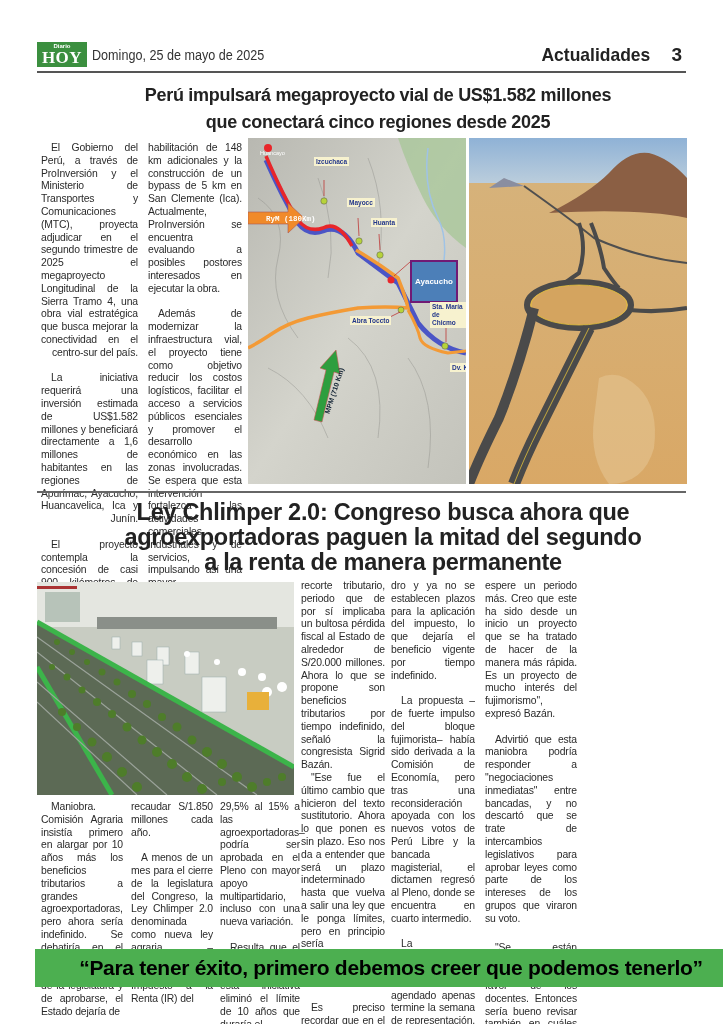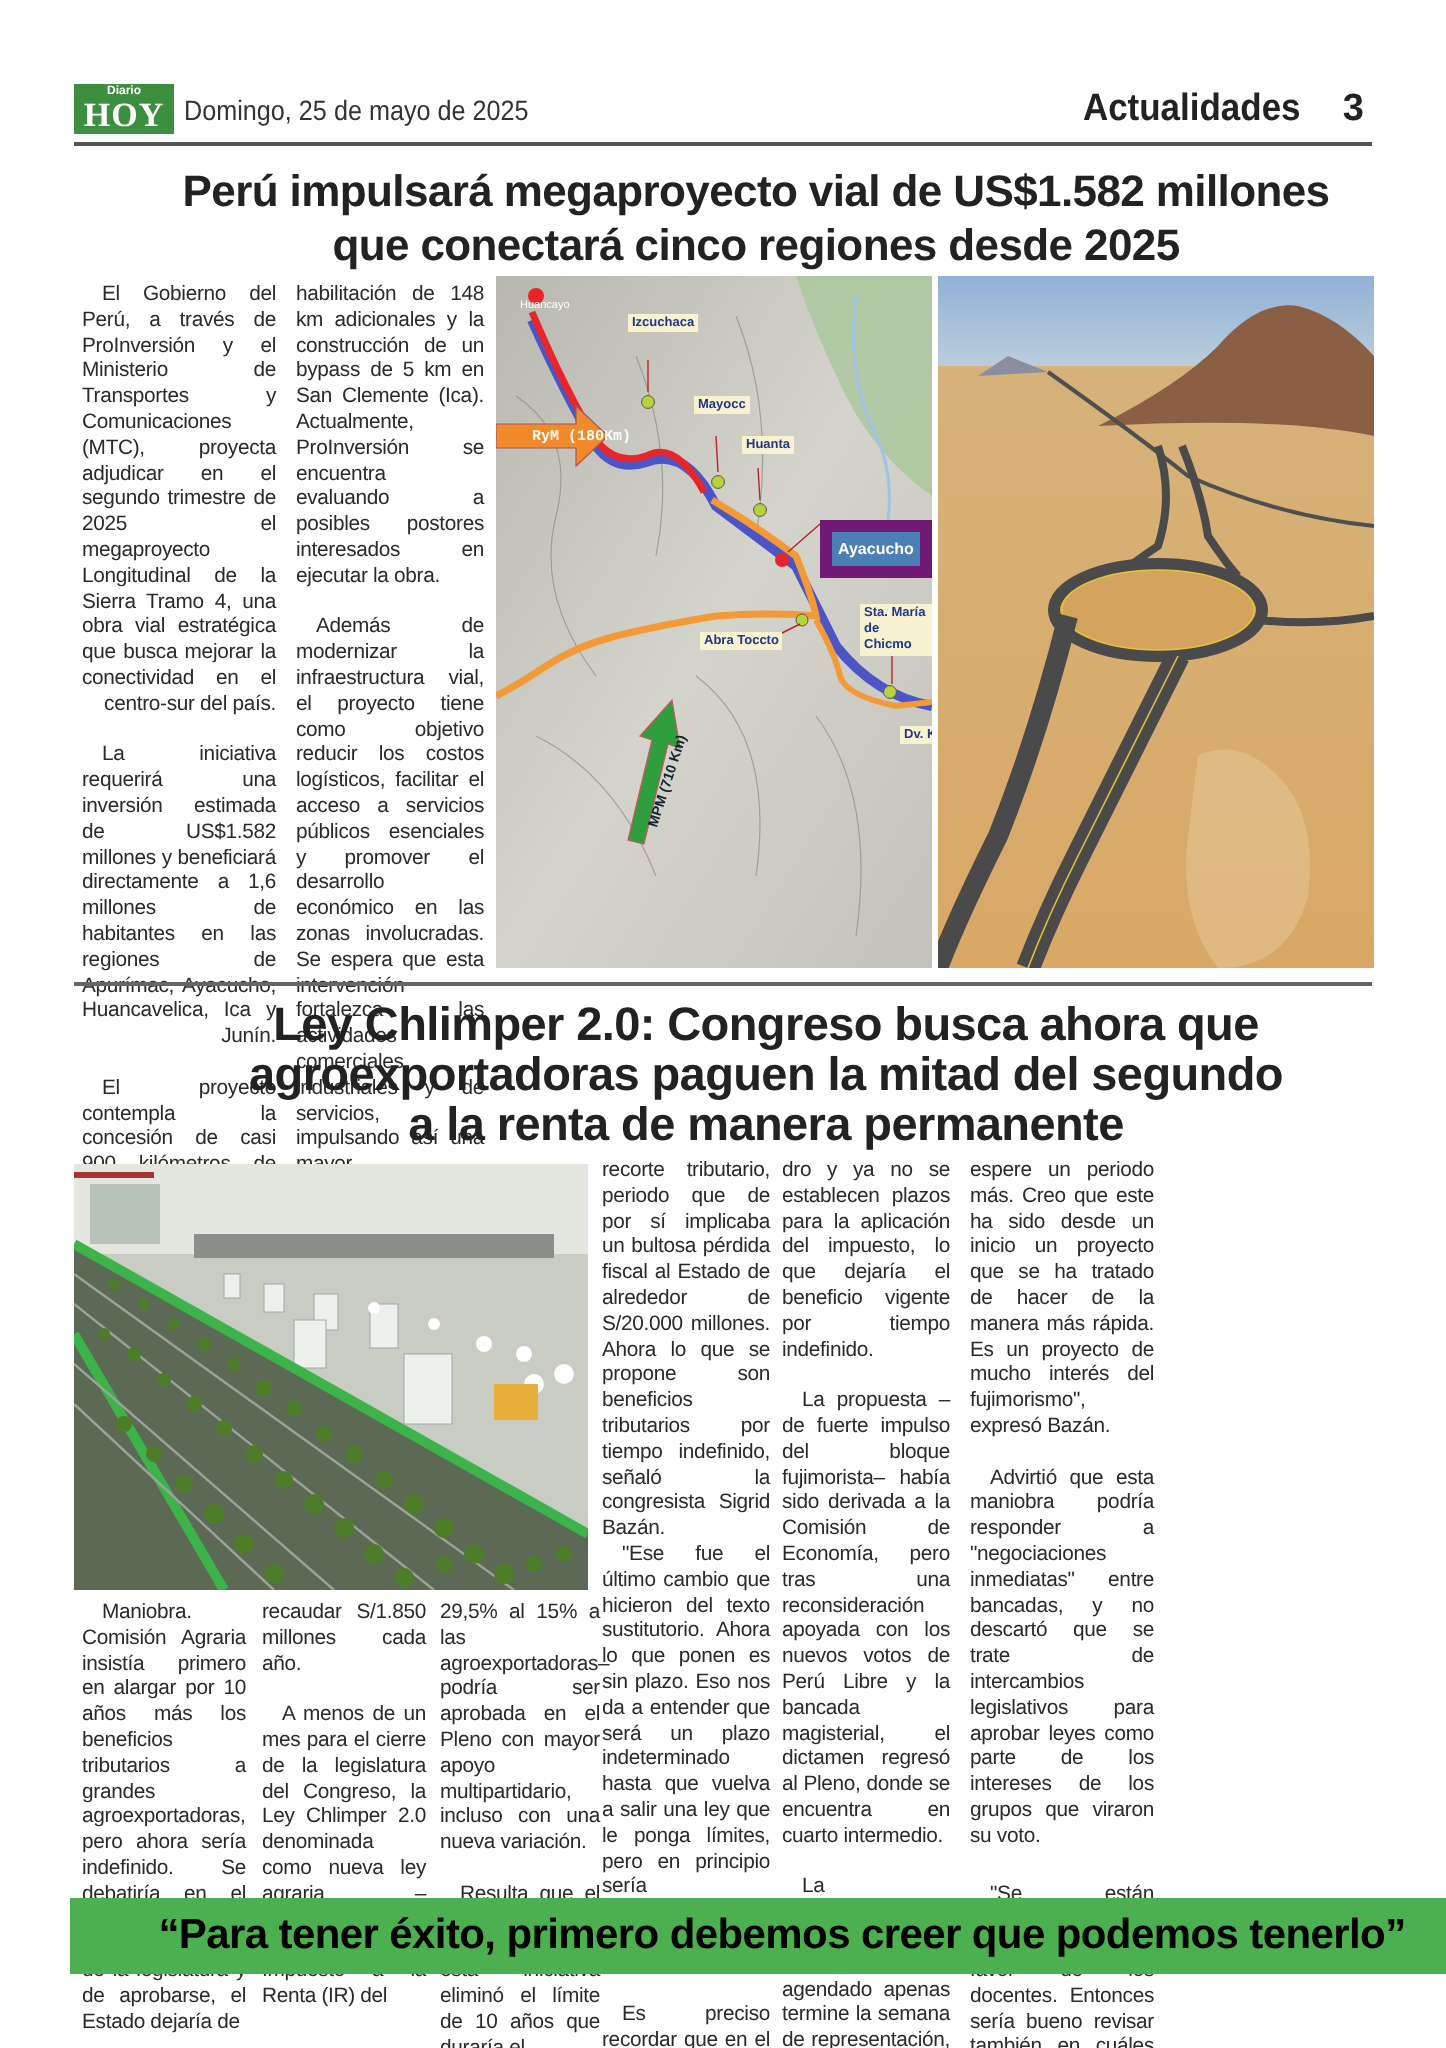--- a/index.html
+++ b/index.html
@@ -10,21 +10,21 @@
   .masthead { position: absolute; left: 37px; top: 42px; width: 50px; height: 25px; background: #3b8f3f; color: #fff; text-align: center; }
   .masthead .small { font-size: 6px; font-weight: bold; line-height: 8px; display: block; }
   .masthead .big { font-family: "Liberation Serif", serif; font-weight: bold; font-size: 17px; line-height: 16px; display: block; letter-spacing: 0.5px; }
   .date { position: absolute; left: 92px; top: 47px; font-size: 14px; color: #333; transform: scaleX(0.9); transform-origin: left; }
   .section { position: absolute; right: 73px; top: 44px; font-size: 19px; font-weight: bold; color: #222; transform: scaleX(0.92); transform-origin: right; }
   .pageno { position: absolute; right: 41px; top: 44px; font-size: 19px; font-weight: bold; color: #222; }
   .rule1 { position: absolute; left: 37px; right: 37px; top: 71px; height: 2px; background: #555; }
 
   
   .headline { position: absolute; left: 0; width: 723px; text-align: center; font-weight: bold; color: #222; letter-spacing: -0.3px; padding-left: 43px; }
-  .h1 { top: 82px; font-size: 22px; line-height: 27px; padding-left: 33px; }
+  .h1 { top: 82px; font-size: 18px; line-height: 27px; padding-left: 33px; }
   .h2 { top: 500px; font-size: 23.5px; line-height: 25px; }
 
   .rule2 { position: absolute; left: 37px; right: 37px; top: 491px; height: 2px; background: #666; }
 
   
   .col { position: absolute; font-size: 10.4px; line-height: 12.8px; color: #2a2a2a; text-align: justify; hyphens: manual; letter-spacing: -0.15px; }
   .col p { text-indent: 10px; margin-bottom: 12.8px; }
   .col p.tight { margin-bottom: 0; }
   .c1 { left: 41px; top: 142px; width: 97px; text-align: right; }
   .c1 p { text-align: justify; text-align-last: right; }
@@ -35,21 +35,21 @@
   .c5 { left: 485px; top: 580px; width: 92px; }
 
   .b1 { left: 41px; top: 801px; width: 82px; }
   .b2 { left: 131px; top: 801px; width: 82px; }
   .b3 { left: 220px; top: 801px; width: 80px; }
 
   
   .map { position: absolute; left: 248px; top: 138px; width: 218px; height: 346px; overflow: hidden; background: #c9c9c4; }
   .map svg { width: 100%; height: 100%; display: block; }
   .map-label { position: absolute; font-size: 6.5px; font-weight: bold; color: #22368a; background: #f7f2cf; padding: 1px 2px; white-space: nowrap; }
-  .map-label.ayacucho { background: #4c7fb8; color: #ffffff; font-size: 8px; border: 6px solid #701a75; padding: 4px 3px; }
+  .map-label.ayacucho { background: #4c7fb8; color: #ffffff; font-size: 8px; border: 2px solid #701a75; padding: 15px 3px; }
   .map-label.rym { background: transparent; color: #fff; font-size: 7.5px; }
   .map-label.mpm { background: transparent; color: #123; font-size: 7px; transform: rotate(-72deg); transform-origin: left top; }
   .map-town { position: absolute; font-size: 5.5px; color: #fff; white-space: nowrap; }
 
   
   .desert { position: absolute; left: 469px; top: 138px; width: 218px; height: 346px; overflow: hidden; background: #d6a96a; }
   .desert svg { width: 100%; height: 100%; display: block; }
 
   
   .factory { position: absolute; left: 37px; top: 582px; width: 257px; height: 213px; overflow: hidden; background: #bfc2b8; }

